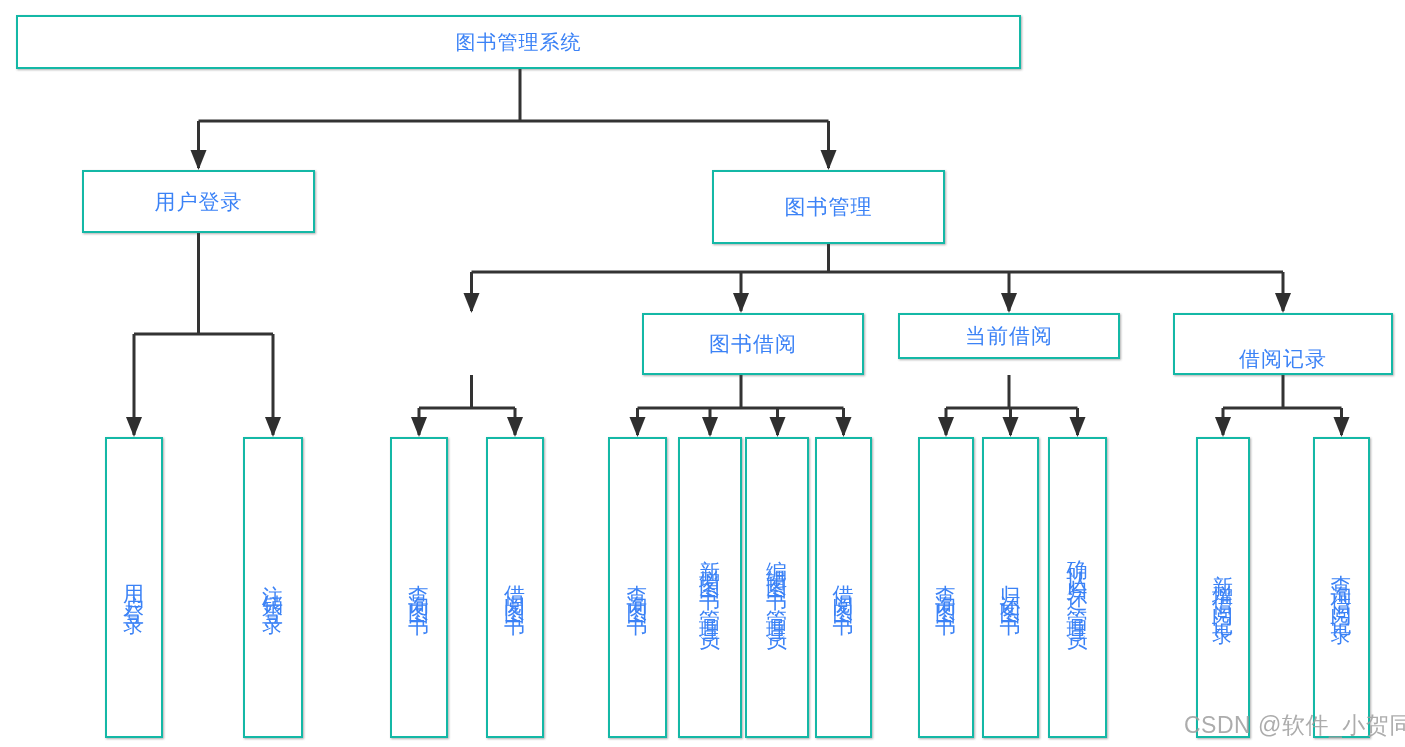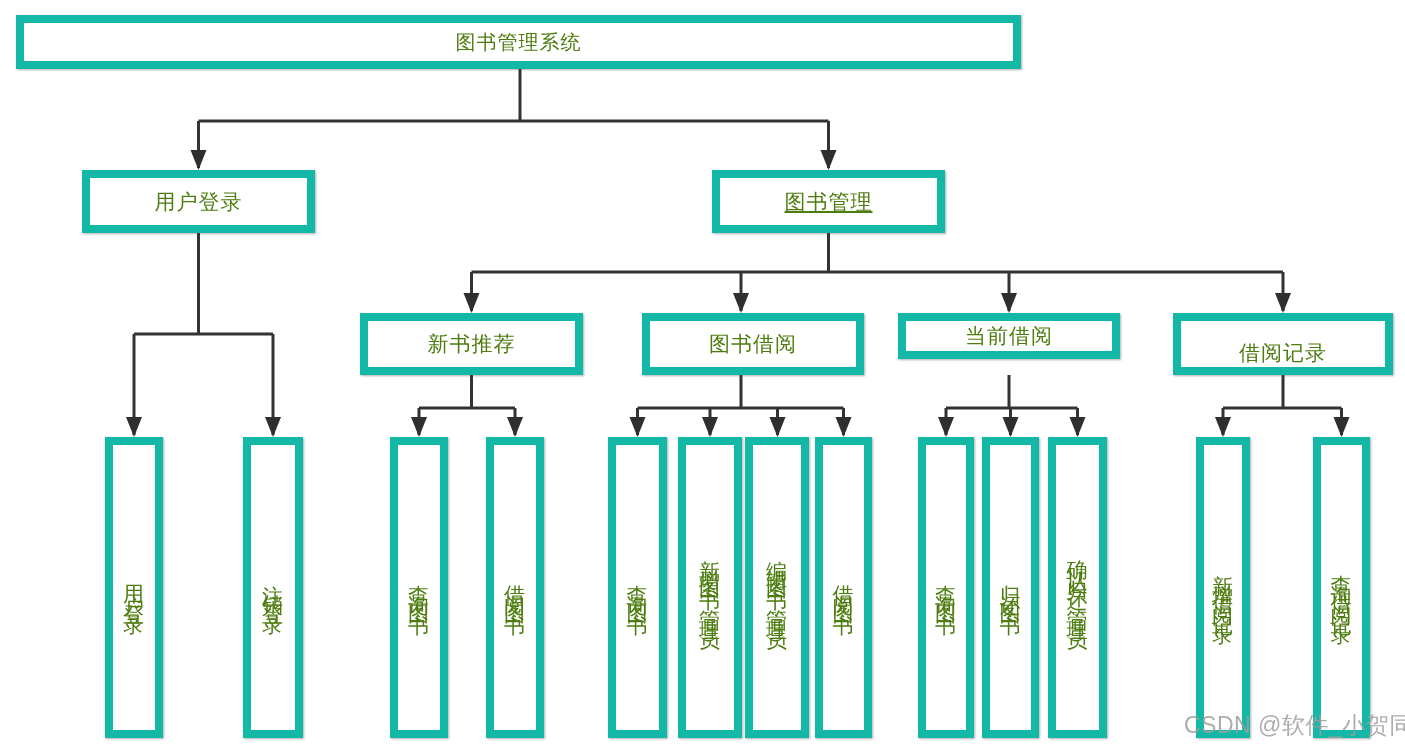--- a/index.html
+++ b/index.html
@@ -17,26 +17,26 @@
   }
   .connectors {
     position: absolute;
     left: 0; top: 0;
     width: 1405px; height: 747px;
     z-index: 1;
   }
   .node {
     position: absolute;
     box-sizing: border-box;
-    border: 8px solid #14b8a6;
+    border: 2px solid #14b8a6;
     background: #ffffff;
     display: flex;
     align-items: center;
     justify-content: center;
-    color: #4d7c0f;
+    color: #3b82f6;
     z-index: 2;
     box-shadow: 1px 1px 2px rgba(80,80,80,0.45);
   }
   .hbox span {
     font-size: 21px;
     letter-spacing: 1px;
     white-space: nowrap;
   }
   .root span { font-size: 20px; }
   .vbox span {
@@ -106,27 +106,24 @@
     </g>
   </svg>
 
   <div class="node hbox root" style="left:16px; top:15px; width:1005px; height:54px;">
     <span>图书管理系统</span>
   </div>
 
   <div class="node hbox" style="left:82px; top:170px; width:233px; height:63px;">
     <span>用户登录</span>
   </div>
-  <div class="node hbox" style="left:712px; top:170px; width:233px; height:63px;text-decoration:underline;">
+  <div class="node hbox" style="left:712px; top:170px; width:233px; height:74px;">
     <span>图书管理</span>
   </div>
 
-  <div class="node hbox" style="left:360px; top:313px; width:223px; height:62px;">
-    <span>新书推荐</span>
-  </div>
   <div class="node hbox" style="left:630px; top:313px; width:222px; height:62px;margin-left:12px;">
     <span>图书借阅</span>
   </div>
   <div class="node hbox" style="left:898px; top:313px; width:222px; height:46px;">
     <span>当前借阅</span>
   </div>
   <div class="node hbox" style="left:1173px; top:313px; width:220px; height:62px;align-items:flex-end;">
     <span>借阅记录</span>
   </div>
 

